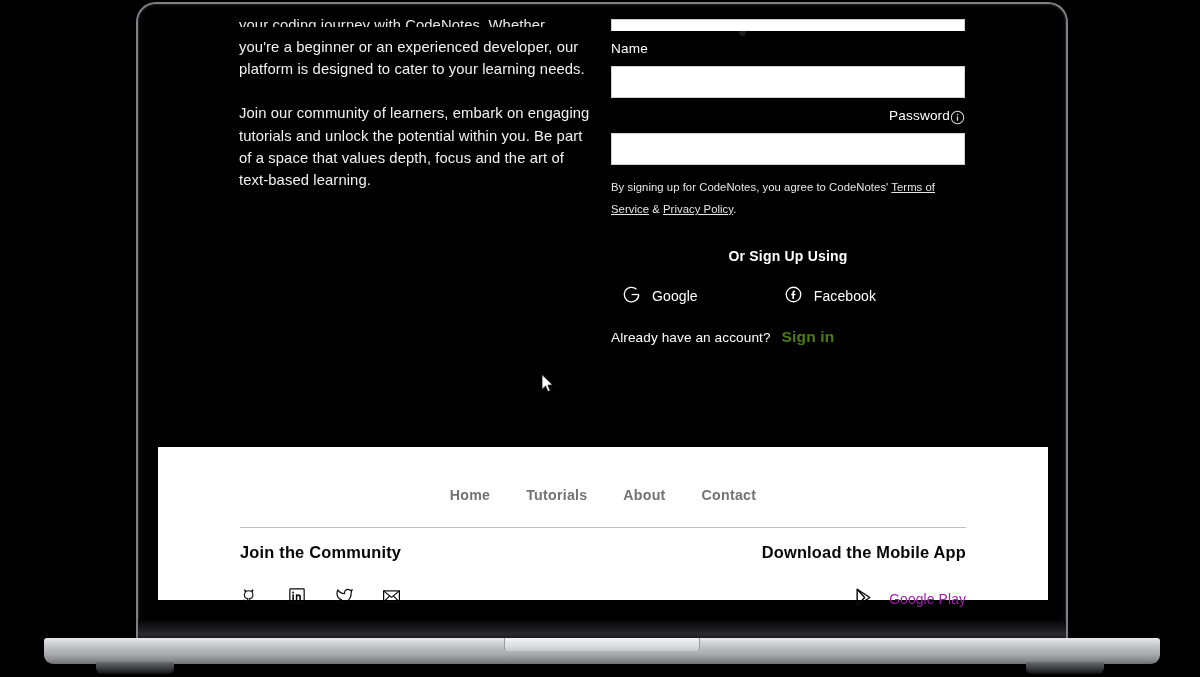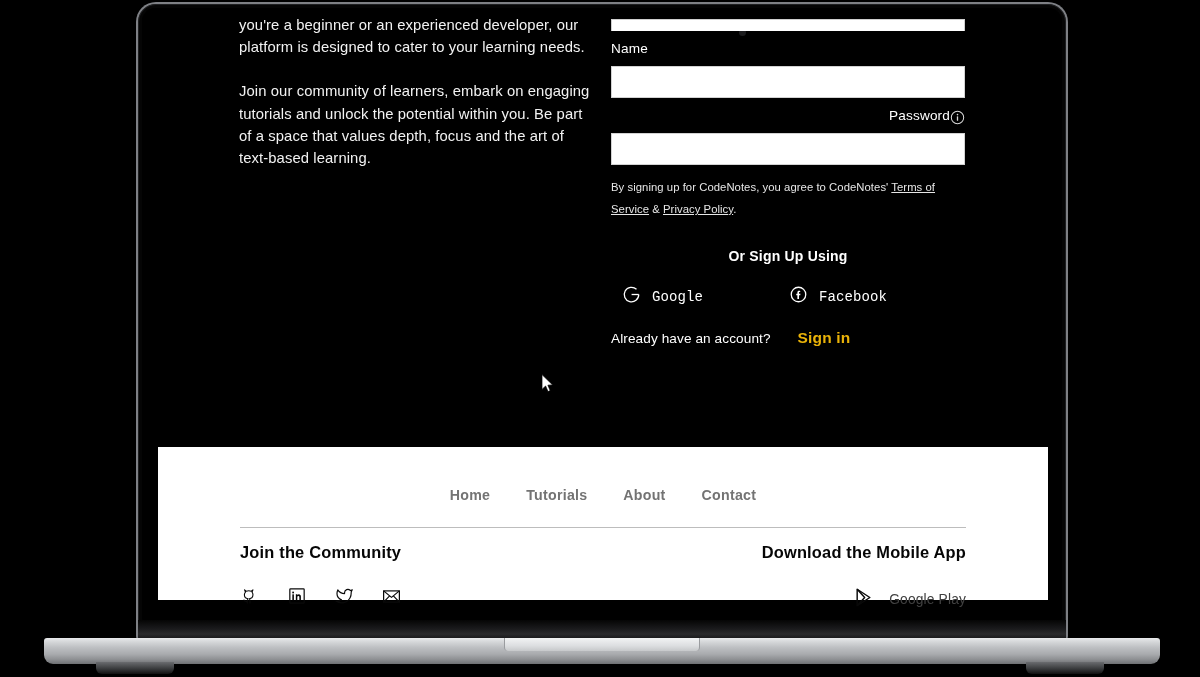--- a/index.html
+++ b/index.html
@@ -251,21 +251,21 @@
     display: flex;
     align-items: center;
   }
   .social-btn {
     display: flex;
     align-items: center;
     gap: 11px;
     background: none;
     border: none;
     color: #ffffff;
-    font-family: Liberation Mono, monospace;
+    font-family: Liberation Sans, sans-serif;
     font-size: 14px;
     letter-spacing: 0.1px;
     cursor: pointer;
     padding: 0;
   }
   .social-btn.google    { margin-left: 11px; }
   .social-btn.facebook  { margin-left: 86px; }
 
   .signin-row {
     margin-top: 21px;
@@ -275,25 +275,24 @@
     gap: 11px;
   }
   .signin-label {
     font-size: 13.6px;
     color: #ffffff;
     letter-spacing: 0.1px;
   }
   .signin-link {
     font-size: 15.5px;
     font-weight: bold;
-    color: #eab308;
+    color: #4d7c0f;
     letter-spacing: 0.15px;
     text-decoration: none;
     cursor: pointer;
-    margin-left: 16px;
   }
 
   
   .footer {
     position: absolute;
     left: 16px;
     top: 439px;
     width: 890px;
     height: 153px;
     background: #ffffff;
@@ -350,21 +349,21 @@
   .store-row {
     margin-top: 24px;
     display: flex;
     align-items: center;
     justify-content: flex-end;
     gap: 14px;
     cursor: pointer;
   }
   .store-label {
     font-size: 13.8px;
-    color: #404040;
+    color: #a21caf;
     letter-spacing: 0.15px;
   }
   .right-col { text-align: right; }
 
   
   .cursor {
     position: absolute;
     left: 399px;
     top: 366px;
     width: 14px;
@@ -384,20 +383,21 @@
 
   <div class="screen">
 
     <div class="page">
 
       <div class="cam-dot"></div>
 
       <section class="hero">
 
         <div class="hero-copy">
+          <span class="clipped">your coding journey with CodeNotes. Whether</span>
           <p>you're a beginner or an experienced developer, our platform is designed to cater to your learning needs.</p>
           <p>Join our community of learners, embark on engaging tutorials and unlock the potential within you. Be part of a space that values depth, focus and the art of text-based learning.</p>
         </div>
 
         <form class="form-col">
 
           <div class="field-top-clip"></div>
 
           <div class="field-block" style="margin-top:33px;">
             <label class="field-label">Name</label>

